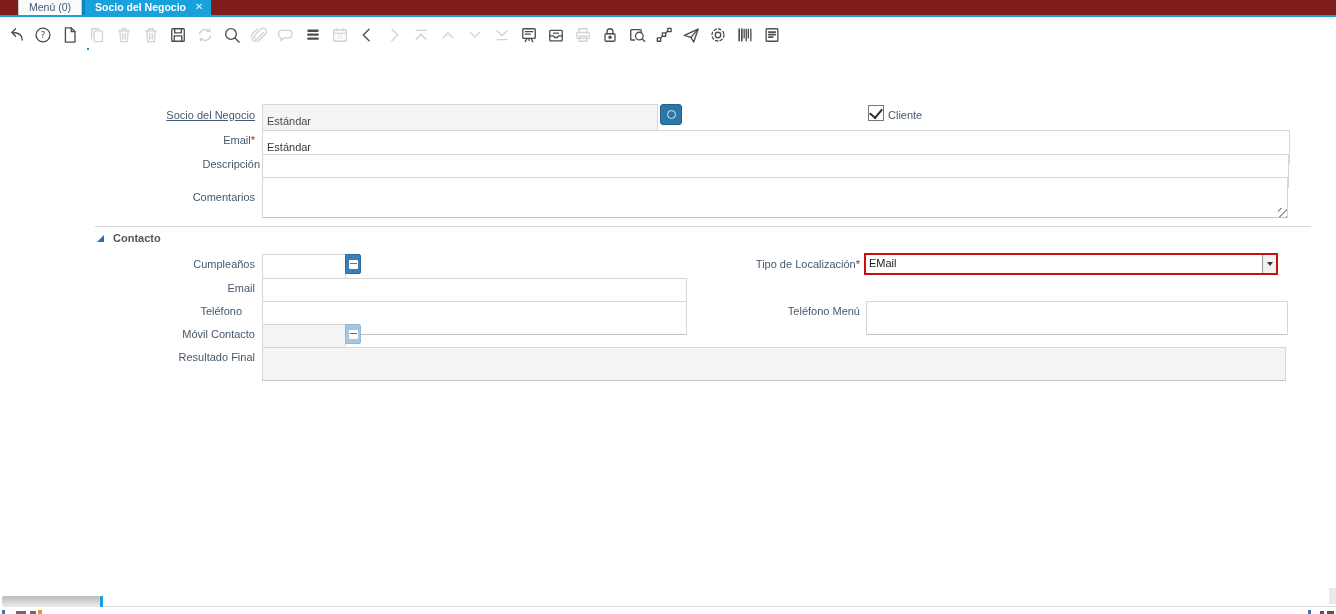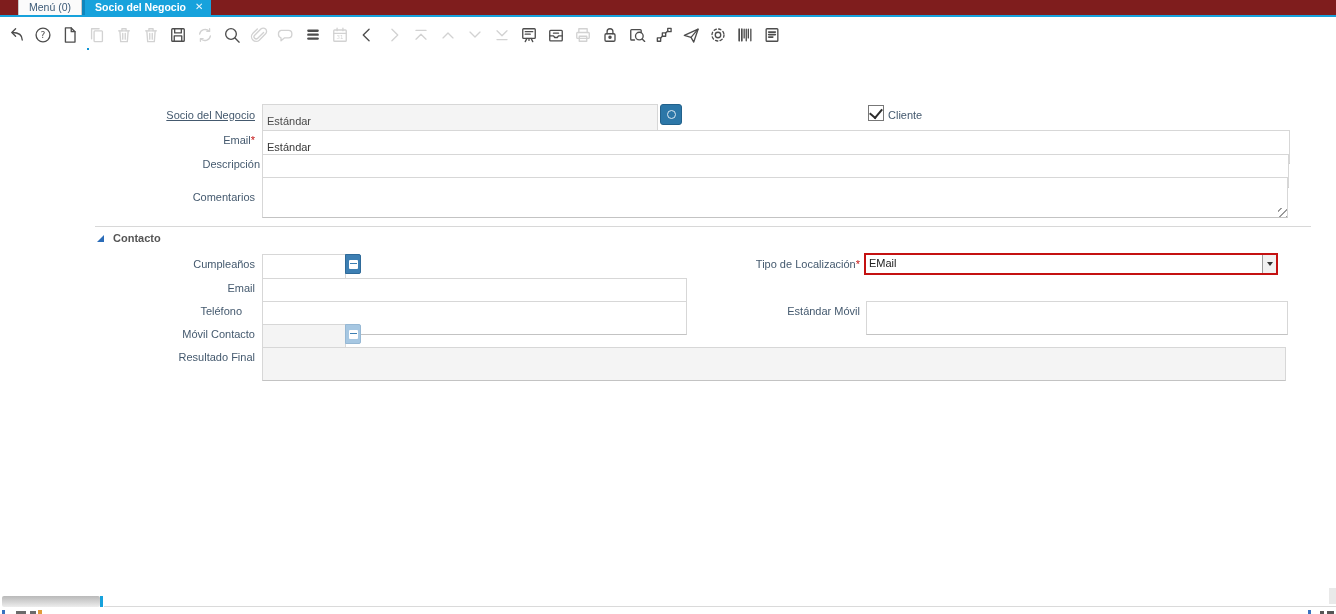--- a/index.html
+++ b/index.html
@@ -337,21 +337,21 @@
       <span class="tri"></span>
     </span>
   </div>
 
   <label class="flabel" style="left:95px; top:231px;">Email</label>
   <input class="fld" style="left: 262px; top: 228px; width: 425px; height: 18px;" value="">
 
   <label class="flabel" style="left:82px; top:254px;text-align:right;">Teléfono</label>
   <input class="fld" style="left: 262px; top: 251px; width: 425px; height: 18px;" value="">
 
-  <label class="flabel" style="left:700px; top:254px;">Estándar Móvil</label>
+  <label class="flabel" style="left:700px; top:254px;">Teléfono Menú</label>
   <input class="fld" style="left: 866px; top: 251px; width: 422px; height: 18px;" value="">
 
   <label class="flabel" style="left:95px; top:277px;">Móvil Contacto</label>
   <input class="fld ro" style="left: 262px; top: 274px; width: 84px; height: 20px;" readonly="" value="">
   <button class="calbtn dis" style="left:345px; top:274px;">
     <span class="calglyph"></span>
   </button>
 
   <label class="flabel" style="left:95px; top:300px;">Resultado Final</label>
   <input class="fld ro" style="left: 262px; top: 297px; width: 1024px; height: 20px;" readonly="" value="">

